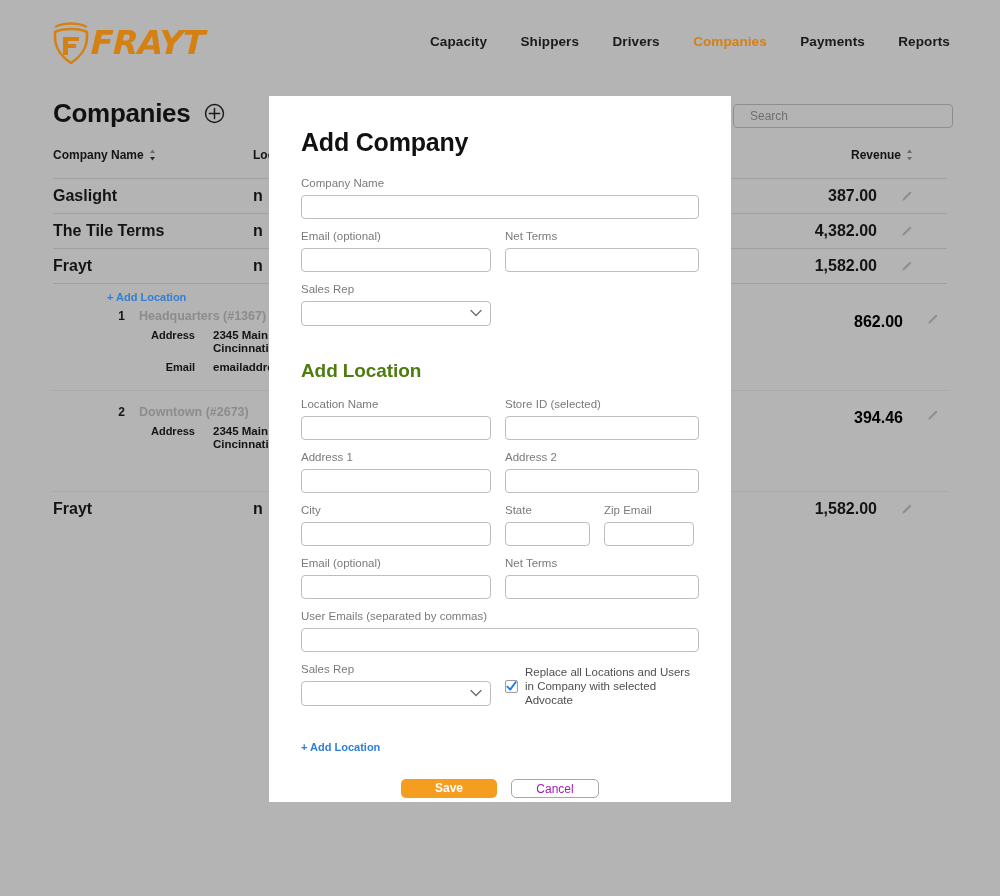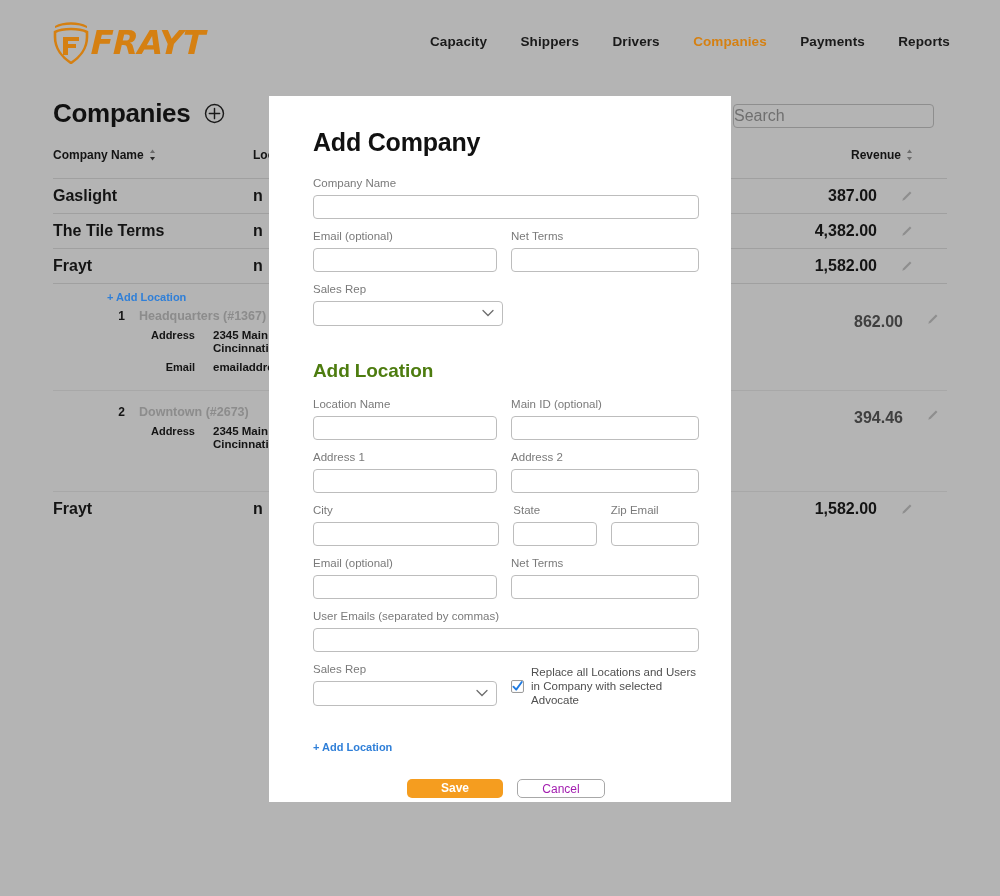--- a/index.html
+++ b/index.html
@@ -89,30 +89,30 @@
   .add-circle {
     margin-left: 14px;
     width: 21px;
     height: 21px;
     display: block;
   }
   .search-box {
     position: absolute;
     left: 733px;
     top: 20px;
-    width: 201px;
+    width: 220px;
     height: 24px;
     box-sizing: border-box;
     border: 1px solid #8e8e8e;
     border-radius: 4px;
     background: transparent;
     color: #5d5d5d;
-    font-size: 16px;
+    font-size: 12px;
     font-family: "Liberation Sans", sans-serif;
-    padding: 0 0;
+    padding: 0 16px;
     outline: none;
   }
   .search-box::placeholder { color: #6f6f6f; }
 
   
   .tbl {
     position: absolute;
     left: 53px;
     top: 58px;
     width: 894px;
@@ -148,21 +148,21 @@
     font-weight: 700;
     color: #141414;
   }
   .td-name { width: 200px; }
   .td-loc  { width: 330px; color:#141414; }
   .td-rev  { width: 294px; display: flex; justify-content: space-between; padding-right: 0; }
   .td-rev .cur { width: 40px; }
   .td-rev .amt { text-align: right; }
   .pencil { width: 36px; display: flex; justify-content: flex-end; padding-right: 8px;}
   .pencil svg { width: 12px; height: 12px; }
-  .muted .td, .muted .amt, .muted .cur { color: #404040; font-weight: 600; }
+  .muted .td, .muted .amt, .muted .cur { color: #000000; font-weight: 600; }
 
   .sub-wrap { padding-left: 0; }
   .sub-link {
     font-size: 11px;
     font-weight: 700;
     color: #2f7fd8;
     padding: 7px 0 6px 54px;
   }
   .loc-row {
     display: flex;
@@ -209,21 +209,21 @@
     position: absolute;
     left: 269px;
     top: 96px;
     width: 462px;
     height: 706px;
     background: #ffffff;
     box-sizing: border-box;
     padding: 0;
     z-index: 20;
   }
-  .modal-inner { padding: 32px 32px 0 44px; }
+  .modal-inner { padding: 32px 32px 0 32px; }
   .modal-title {
     font-size: 25px;
     font-weight: 800;
     color: #111;
     letter-spacing: -0.2px;
     margin: 0 0 20px 0;
   }
   .section-title {
     font-size: 19px;
     font-weight: 800;
@@ -529,21 +529,21 @@
     </div>
 
     <div class="section-title">Add Location</div>
 
     <div class="row2">
       <div class="fg col-a">
         <div class="f-label">Location Name</div>
         <input class="f-input" type="text" value="" style="">
       </div>
       <div class="fg col-b">
-        <div class="f-label">Main ID (optional)</div>
+        <div class="f-label">Store ID (selected)</div>
         <input class="f-input" type="text" value="" style="">
       </div>
     </div>
 
     <div class="row2">
       <div class="fg col-a">
         <div class="f-label">Address 1</div>
         <input class="f-input" type="text" value="" style="">
       </div>
       <div class="fg col-b">

